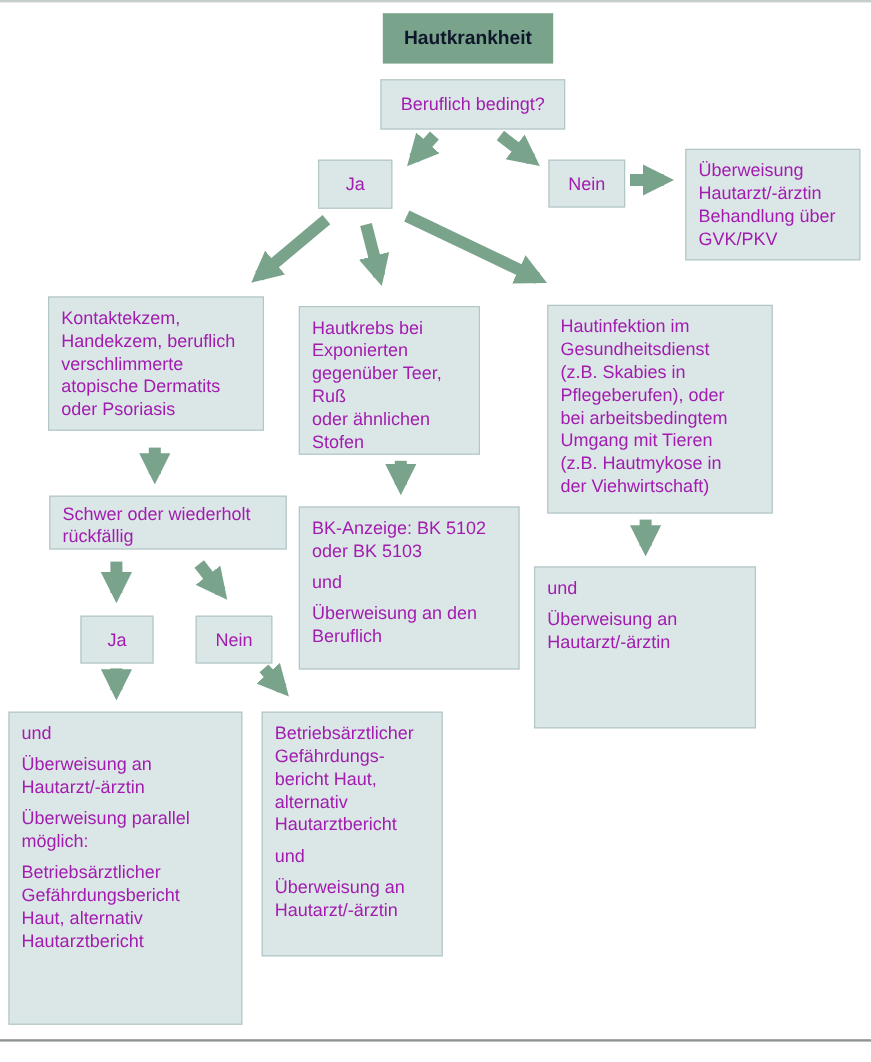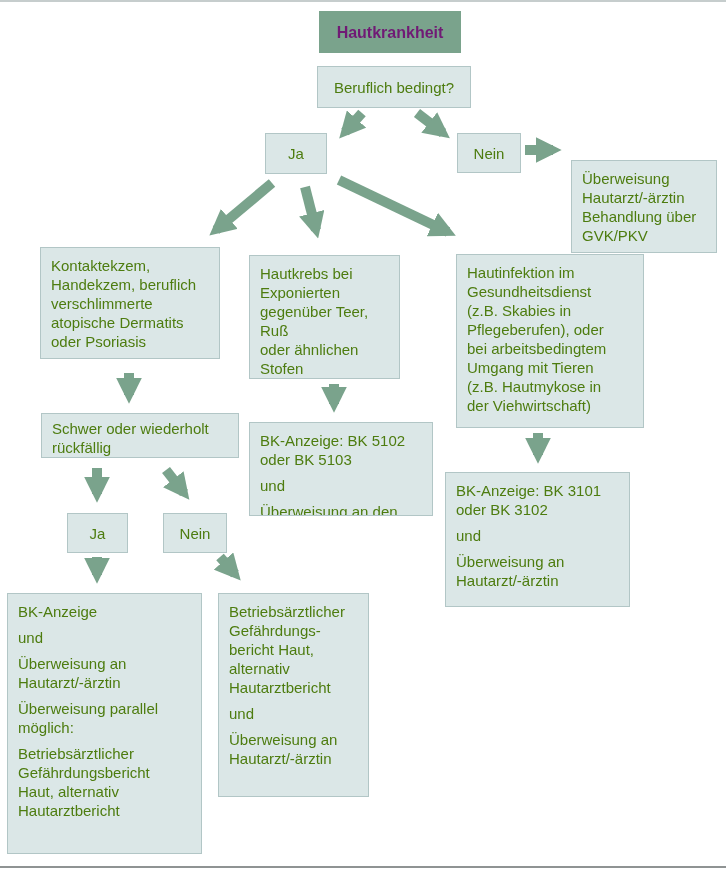--- a/index.html
+++ b/index.html
@@ -21,21 +21,21 @@
     width: 726px;
   }
   .rule-top    { top: 0;    height: 2px; background: #c6cdcd; }
   .rule-bottom { top: 866px; height: 2px; background: #8f9393; }
 
   .node {
     position: absolute;
     box-sizing: border-box;
     background: #dbe7e7;
     border: 1px solid #b2c6c6;
-    color: #4d7c0f;
+    color: #a21caf;
     font-size: 15px;
     line-height: 19px;
     padding: 8px 10px;
     white-space: pre-line;
     overflow: hidden;
   }
   .node p {
     margin: 0 0 7px 0;
     white-space: pre-line;
   }
@@ -44,21 +44,21 @@
   .node-center {
     display: flex;
     align-items: center;
     justify-content: center;
     text-align: center;
     padding: 0;
   }
   .node-title {
     background: #7aa38c;
     border: none;
-    color: #701a75;
+    color: #0f172a;
     font-weight: bold;
     font-size: 16px;
   }
   .arrows {
     position: absolute;
     left: 0;
     top: 0;
     pointer-events: none;
   }
 </style>
@@ -94,21 +94,21 @@
   </svg>
 
   <div class="node node-center node-title" style="left:319px; top:11px; width:142px; height:42px;">Hautkrankheit</div>
 
   <div class="node node-center" style="left:317px; top:66px; width:154px; height:42px;">Beruflich bedingt?</div>
 
   <div class="node node-center" style="left:265px; top:133px; width:62px; height:41px;">Ja</div>
 
   <div class="node node-center" style="left:457px; top:133px; width:64px; height:40px;">Nein</div>
 
-  <div class="node" style="left:571px; top:124px; width:146px; height:93px;margin-top:36px;">Überweisung
+  <div class="node" style="left:571px; top:124px; width:146px; height:93px;">Überweisung
 Hautarzt/-ärztin
 Behandlung über
 GVK/PKV</div>
 
   <div class="node" style="left:40px; top:247px; width:180px; height:112px;">Kontaktekzem,
 Handekzem, beruflich
 verschlimmerte
 atopische Dermatits
 oder Psoriasis</div>
 
@@ -128,29 +128,28 @@
 (z.B. Hautmykose in
 der Viehwirtschaft)</div>
 
   <div class="node" style="left:41px; top:413px; width:198px; height:45px; padding-top:5px;">Schwer oder wiederholt
 rückfällig</div>
 
   <div class="node node-center" style="left:67px; top:513px; width:61px; height:40px;">Ja</div>
 
   <div class="node node-center" style="left:163px; top:513px; width:64px; height:40px;">Nein</div>
 
-  <div class="node" style="left:249px; top:422px; width:184px; height:94px;"><p>BK-Anzeige: BK 5102
+  <div class="node" style="left:249px; top:422px; width:184px; height:136px;"><p>BK-Anzeige: BK 5102
 oder BK 5103</p><p>und</p><p>Überweisung an den
 Beruflich</p></div>
 
-  <div class="node" style="left:445px; top:472px; width:185px; height:135px;"><p>BK-Anzeige: BK 3101
-oder BK 3102</p><p>und</p><p>Überweisung an
+  <div class="node" style="left:445px; top:472px; width:185px; height:135px;"><p>und</p><p>Überweisung an
 Hautarzt/-ärztin</p></div>
 
-  <div class="node" style="left:7px; top:593px; width:195px; height:261px;"><p>BK-Anzeige</p><p>und</p><p>Überweisung an
+  <div class="node" style="left:7px; top:593px; width:195px; height:261px;"><p>und</p><p>Überweisung an
 Hautarzt/-ärztin</p><p>Überweisung parallel
 möglich:</p><p>Betriebsärztlicher
 Gefährdungsbericht
 Haut, alternativ
 Hautarztbericht</p></div>
 
   <div class="node" style="left:218px; top:593px; width:151px; height:204px;"><p>Betriebsärztlicher
 Gefährdungs-
 bericht Haut,
 alternativ

